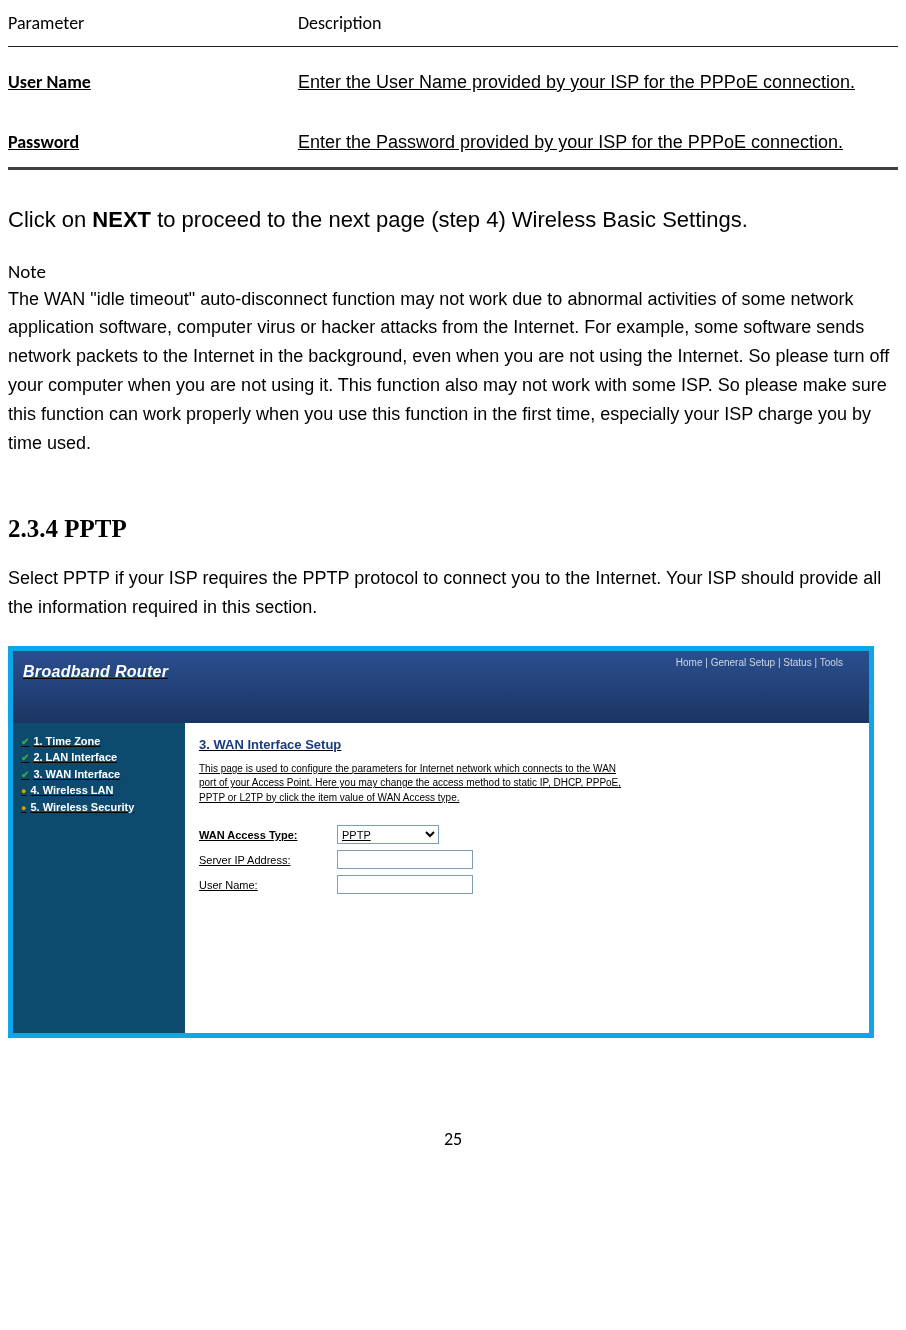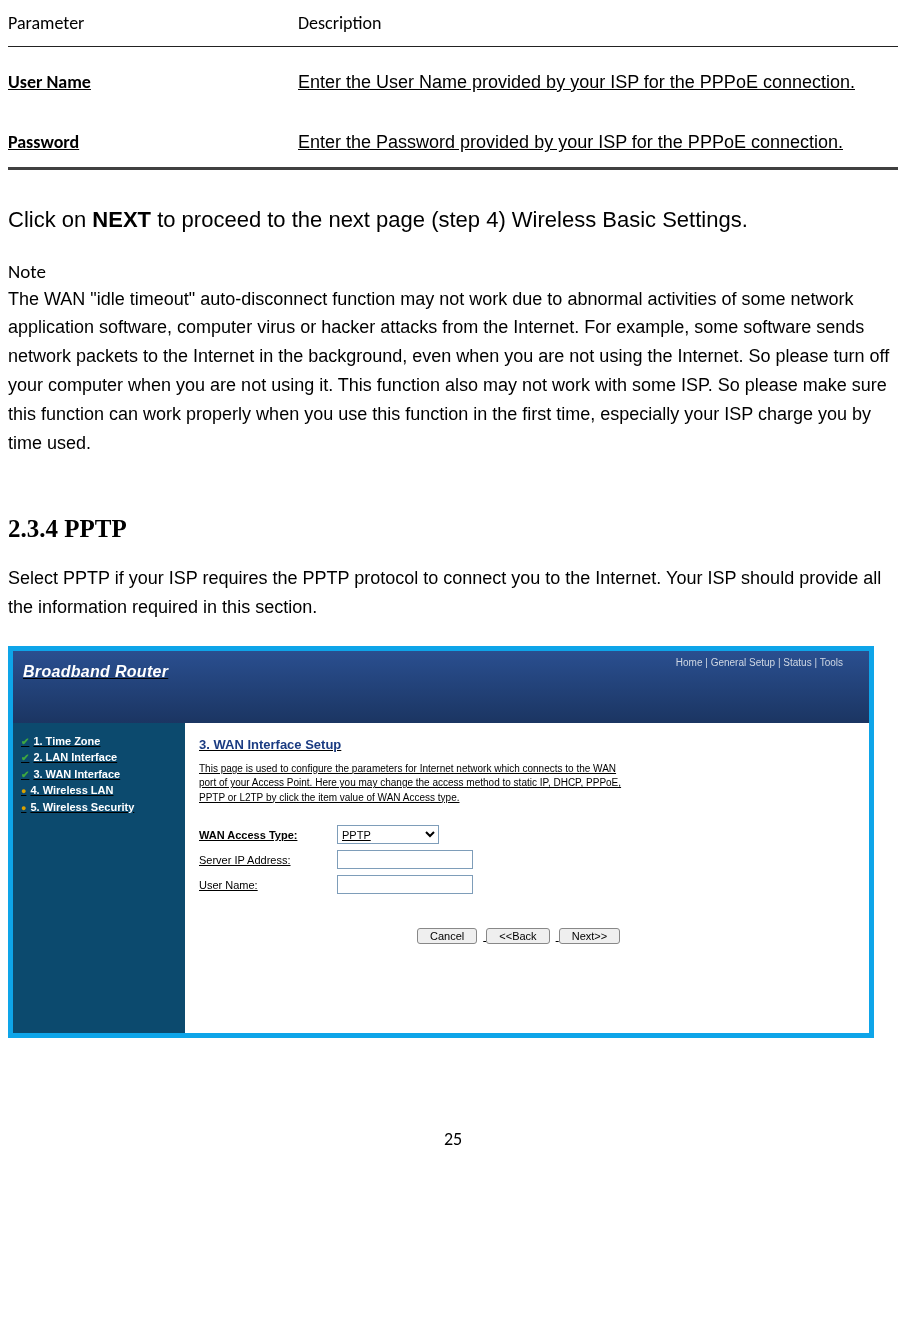--- a/index.html
+++ b/index.html
@@ -257,22 +257,17 @@
       </div>
       <div class="form-row">
         <div class="form-label">Server IP Address:</div>
         <input class="text-ctrl" type="text" value="" style="">
       </div>
       <div class="form-row">
         <div class="form-label">User Name:</div>
         <input class="text-ctrl" type="text" value="" style="">
       </div>
 
-      <div class="button-row">
-        <button class="btn">Cancel</button>
-        <button class="btn">&lt;&lt;Back</button>
-        <button class="btn">Next&gt;&gt;</button>
-      </div>
     </div>
   </div>
 </div>
 
 <div class="page-number">25</div>
 
 </body></html>

